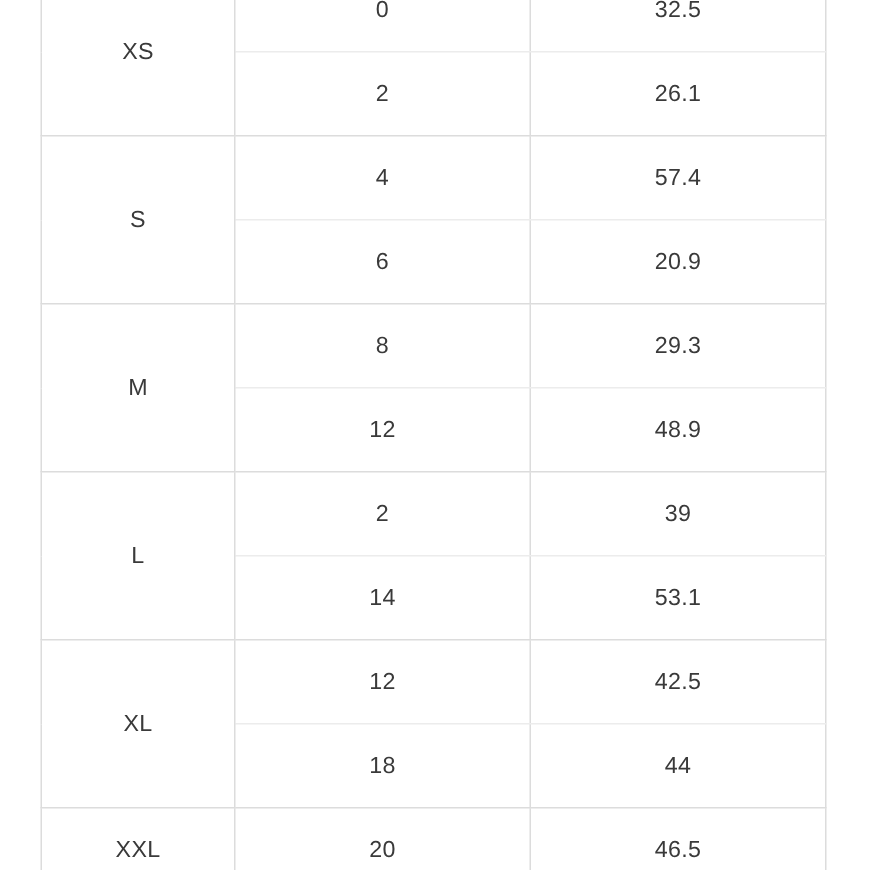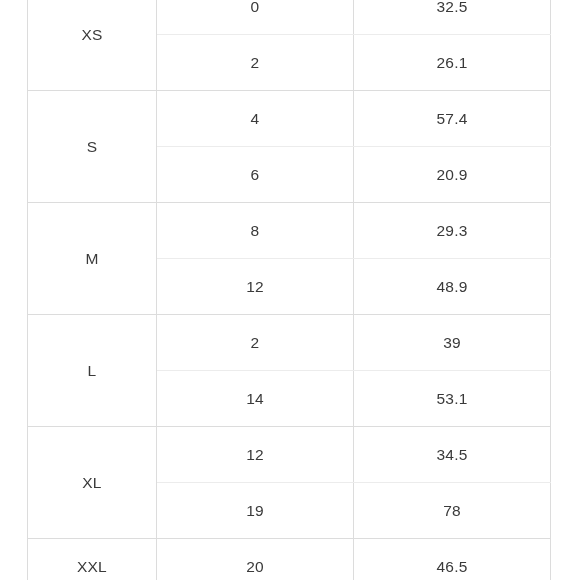--- a/index.html
+++ b/index.html
@@ -118,25 +118,25 @@
             <td class="cell-num">2</td>
             <td class="cell-meas">39</td>
           </tr>
           <tr class="group-end">
             <td class="cell-num">14</td>
             <td class="cell-meas">53.1</td>
           </tr>
           <tr>
             <td class="cell-size" rowspan="2">XL</td>
             <td class="cell-num">12</td>
-            <td class="cell-meas">34.5</td>
+            <td class="cell-meas">42.5</td>
           </tr>
           <tr class="group-end">
-            <td class="cell-num">19</td>
-            <td class="cell-meas">78</td>
+            <td class="cell-num">18</td>
+            <td class="cell-meas">44</td>
           </tr>
           <tr class="group-end">
             <td class="cell-size" rowspan="1">XXL</td>
             <td class="cell-num">20</td>
             <td class="cell-meas">46.5</td>
           </tr>
         </tbody>
     </table>
   </div>
 </div>

